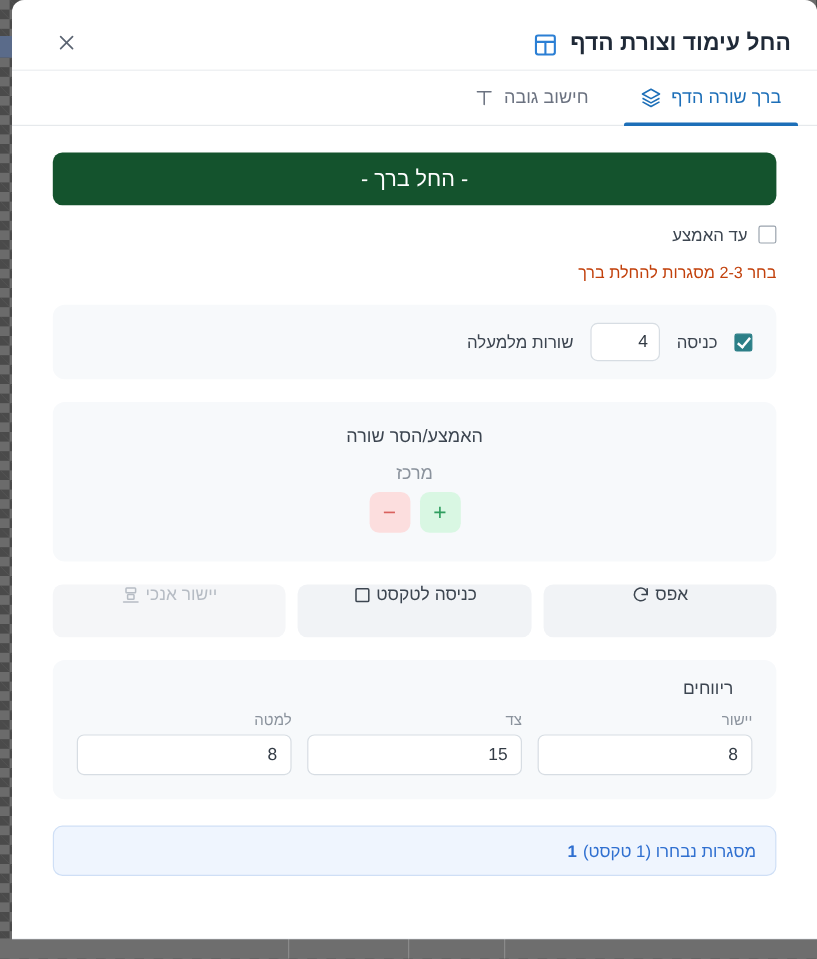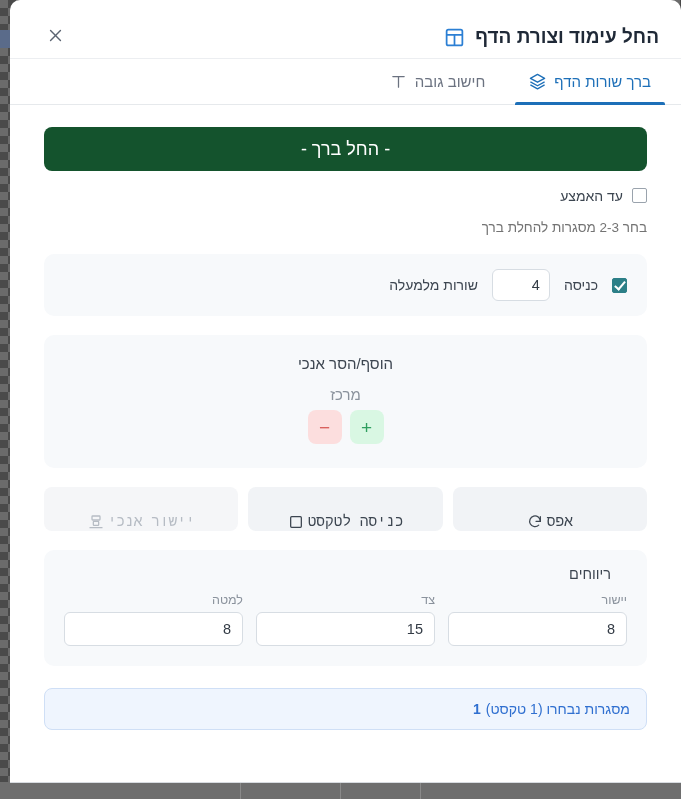--- a/index.html
+++ b/index.html
@@ -155,21 +155,21 @@
     width: 4px; height: 9px;
     border: solid #fff;
     border-width: 0 2px 2px 0;
     transform: rotate(40deg);
   }
   .chk-label { font-size: 14px; color: #3c4550; }
 
   .hint-text {
     margin-top: 16px;
     font-size: 13.5px;
-    color: #737373;
+    color: #c2410c;
   }
 
   
   .panel {
     background: #f7f9fb;
     border-radius: 10px;
     margin-top: 19px;
   }
 
   .indent-panel {
@@ -234,24 +234,24 @@
     margin-top: 19px;
   }
   .action-btn {
     flex: 1 1 0;
     height: 44px;
     border-radius: 8px;
     background: #f1f3f6;
     border: none;
     font-size: 14.5px;
     color: #3c4550;
-    font-family: Liberation Mono, monospace;
+    font-family: Liberation Sans, sans-serif;
     cursor: pointer;
     display: flex;
-    align-items: flex-end;
+    align-items: flex-start;
     justify-content: center;
     gap: 4px;
   }
   .action-btn.disabled {
     background: #f5f6f8;
     color: #b6bcc4;
     cursor: default;
   }
   .action-btn svg { width: 16px; height: 16px; display: block; }
 
@@ -335,21 +335,21 @@
         <svg viewBox="0 0 24 24" fill="none" stroke="#5b6472" stroke-width="2" stroke-linecap="round">
           <line x1="5" y1="5" x2="19" y2="19"></line>
           <line x1="19" y1="5" x2="5" y2="19"></line>
         </svg>
       </span>
     </button>
   </div>
 
   <div class="tabs">
     <button class="tab active">
-      <span>ברך שורות הדף</span>
+      <span>ברך שורה הדף</span>
       <span>
         <svg viewBox="0 0 24 24" fill="none" stroke="#1d6fb8" stroke-width="1.9" stroke-linejoin="round">
           <polygon points="12 2 22 7.5 12 13 2 7.5 12 2"></polygon>
           <polyline points="2 12.5 12 18 22 12.5"></polyline>
           <polyline points="2 16.8 12 22.3 22 16.8"></polyline>
         </svg>
       </span>
     </button>
     <button class="tab">
       <span>חישוב גובה</span>
@@ -376,21 +376,21 @@
     
     <div class="panel indent-panel">
       <span class="chk checked"></span>
       <span class="chk-label">כניסה</span>
       <input class="mini-input" type="text" value="4" style="">
       <span class="panel-side-label">שורות מלמעלה</span>
     </div>
 
     
     <div class="panel addrow-panel">
-      <h2 class="addrow-title">הוסף/הסר אנכי</h2>
+      <h2 class="addrow-title">האמצע/הסר שורה</h2>
       <div class="addrow-sub">מרכז</div>
       <div class="addrow-btns">
         <button class="pm-btn plus">+</button>
         <button class="pm-btn minus">−</button>
       </div>
     </div>
 
     
     <div class="action-row">
       <button class="action-btn">

